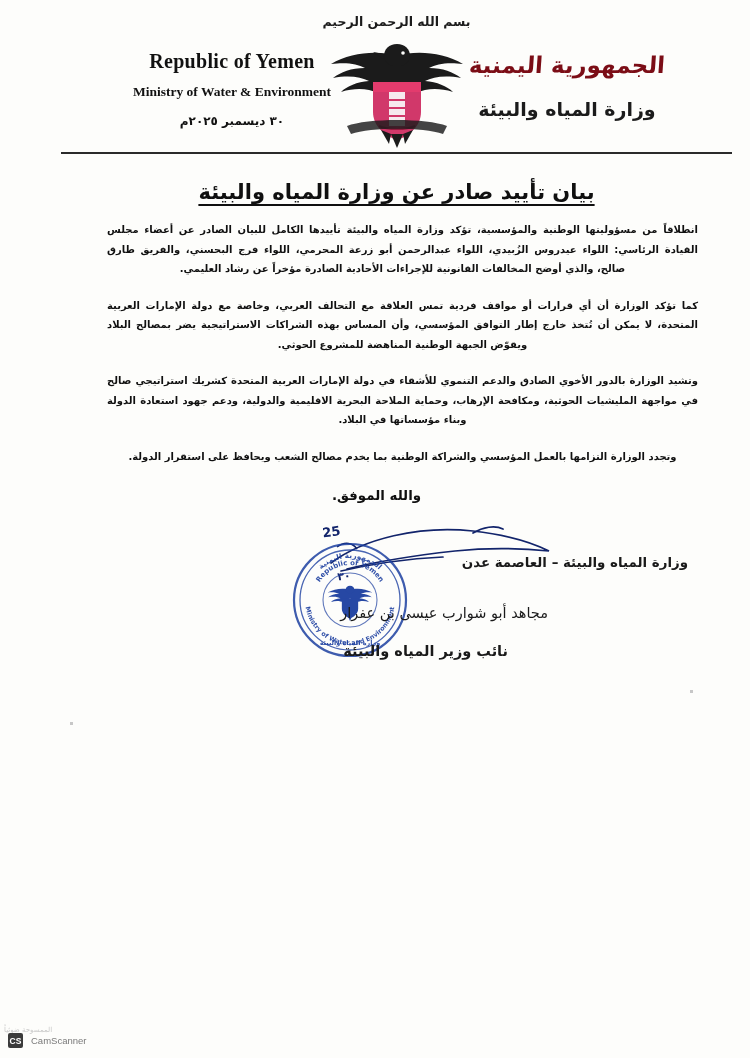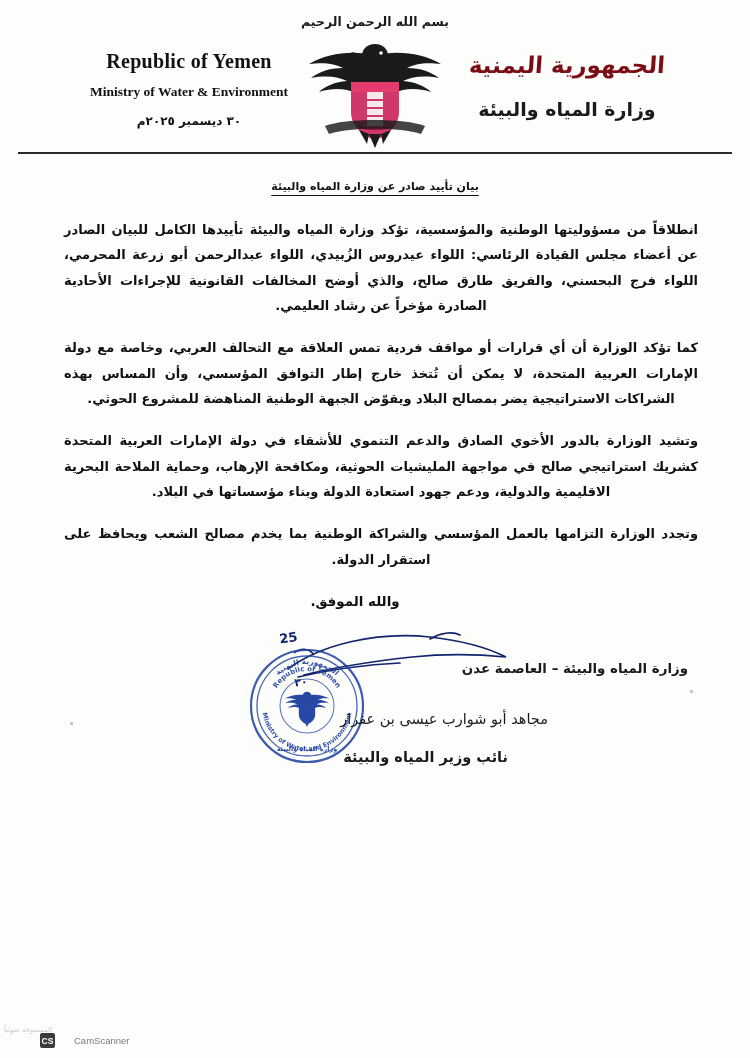--- a/index.html
+++ b/index.html
@@ -13,20 +13,21 @@
     position: relative;
     font-family: "Liberation Serif", serif;
     color: #1a1a1a;
     overflow: hidden;
   }
 
   .page {
     position: absolute;
     inset: 0;
     background: #fdfdfb;
+    padding-left: 43px;
   }
 
   
   .letterhead {
     position: relative;
     height: 152px;
     border-bottom: 2px solid #2a2a2a;
     margin: 0 18px;
   }
 
@@ -108,29 +109,29 @@
   
   .doc-body {
     direction: rtl;
     margin: 26px 52px 0 52px;
     font-family: "DejaVu Sans", sans-serif;
     color: #101010;
   }
 
   .doc-title {
     text-align: center;
-    font-size: 11px;
+    font-size: 21px;
     font-weight: bold;
     text-decoration: underline;
     text-underline-offset: 5px;
-    margin-bottom: 24px;
+    margin-bottom: 16px;
   }
 
   .para {
-    font-size: 13px;
+    font-size: 10px;
     line-height: 1.95;
     text-align: justify;
     text-align-last: center;
     margin: 0 0 17px 12px;
     font-weight: bold;
   }
 
   .closing {
     text-align: center;
     font-size: 13.4px;
@@ -195,22 +196,21 @@
     left: 0; right: 0;
     bottom: 8px;
     height: 24px;
   }
   .cs-badge {
     position: absolute;
     left: 8px;
     bottom: 2px;
     display: flex;
     align-items: center;
-    gap: 19px;
-    margin-left: 32px;
+    gap: 8px;
   }
   .cs-box {
     width: 15px; height: 15px;
     background: #3b3b3b;
     color: #fff;
     font-family: "Liberation Sans", sans-serif;
     font-size: 8.5px;
     font-weight: bold;
     display: flex;
     align-items: center;

